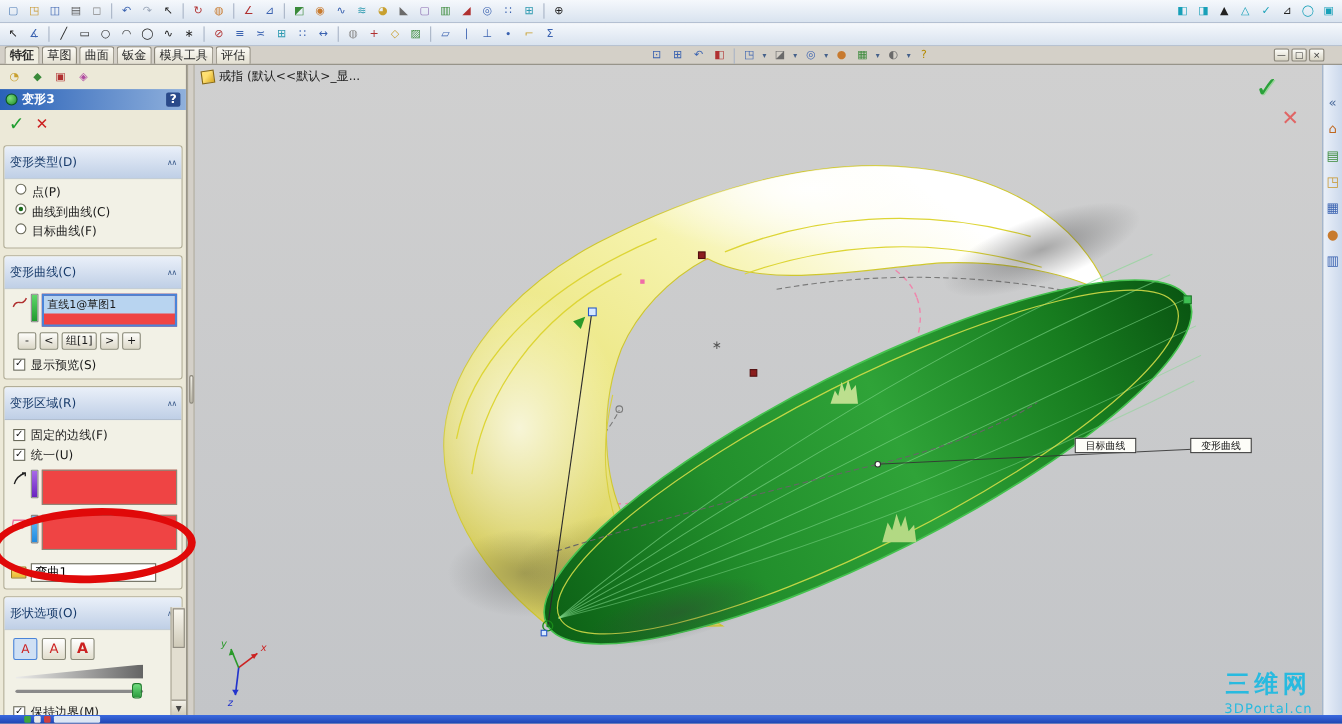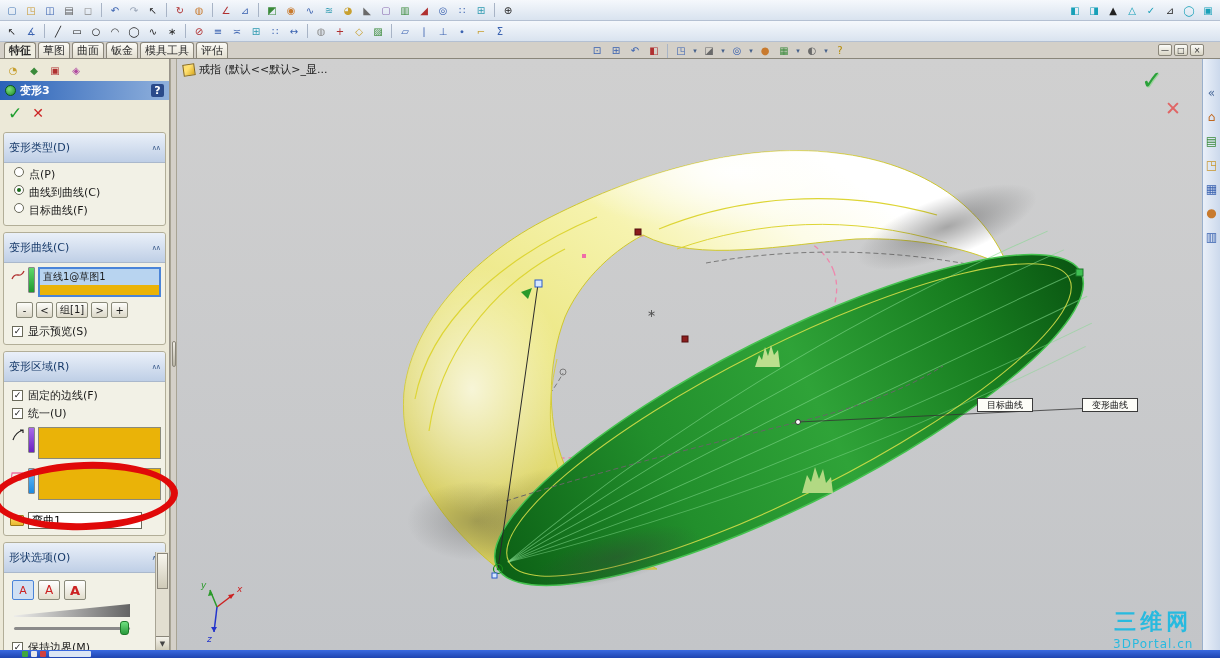--- a/index.html
+++ b/index.html
@@ -43,21 +43,21 @@
   .grp-b{padding:4px 4px 4px 6px}
 
   .radiorow{height:18px;display:flex;align-items:flex-start;gap:5px;padding-left:4px}
   .radio{width:10px;height:10px;border-radius:50%;background:#fff;border:1px solid #6a6a5a;display:inline-flex;align-items:center;justify-content:center}
   .radio .dot{width:4px;height:4px;border-radius:50%;background:#1a6a1a;display:none}
   .radio.sel .dot{display:block}
 
   .selrow{display:flex;align-items:flex-start;gap:3px;margin-bottom:5px}
   .selglyph{width:15px;height:15px;display:inline-flex;align-items:center;justify-content:center}
   .cbar{width:7px;height:26px;border:1px solid #888;border-radius:1px}
-  .listbox{flex:1;height:28px;background:#eab308;border:1px solid #8a8a7a;font-size:10px;overflow:hidden}
+  .listbox{flex:1;height:28px;background:#ef4444;border:1px solid #8a8a7a;font-size:10px;overflow:hidden}
   .listbox.focus{border:2px solid #4a84d8;height:30px}
   .listitem{padding:1px 3px;white-space:nowrap}
   .listitem.sel{background:#b8d4f0}
   .btnrow{display:flex;gap:3px;margin:3px 0 3px 6px;height:17px}
   .minibtn{min-width:17px;height:16px;display:inline-flex;align-items:center;justify-content:center;font-size:10px;background:linear-gradient(#fdfdfa,#dcd8c8);border:1px solid #8a8a7a;border-radius:2px;padding:0 3px}
   .cbrow{display:flex;align-items:center;gap:5px;height:18px;padding-left:2px}
   .cb{width:11px;height:11px;background:#fff;border:1px solid #6a6a5a;display:inline-flex;align-items:center;justify-content:center;font-size:9px;color:#111}
   .cb.on::after{content:"✓";margin-top:-1px}
 
   .inputrow{display:flex;align-items:center;gap:4px;margin-top:4px;height:22px}

